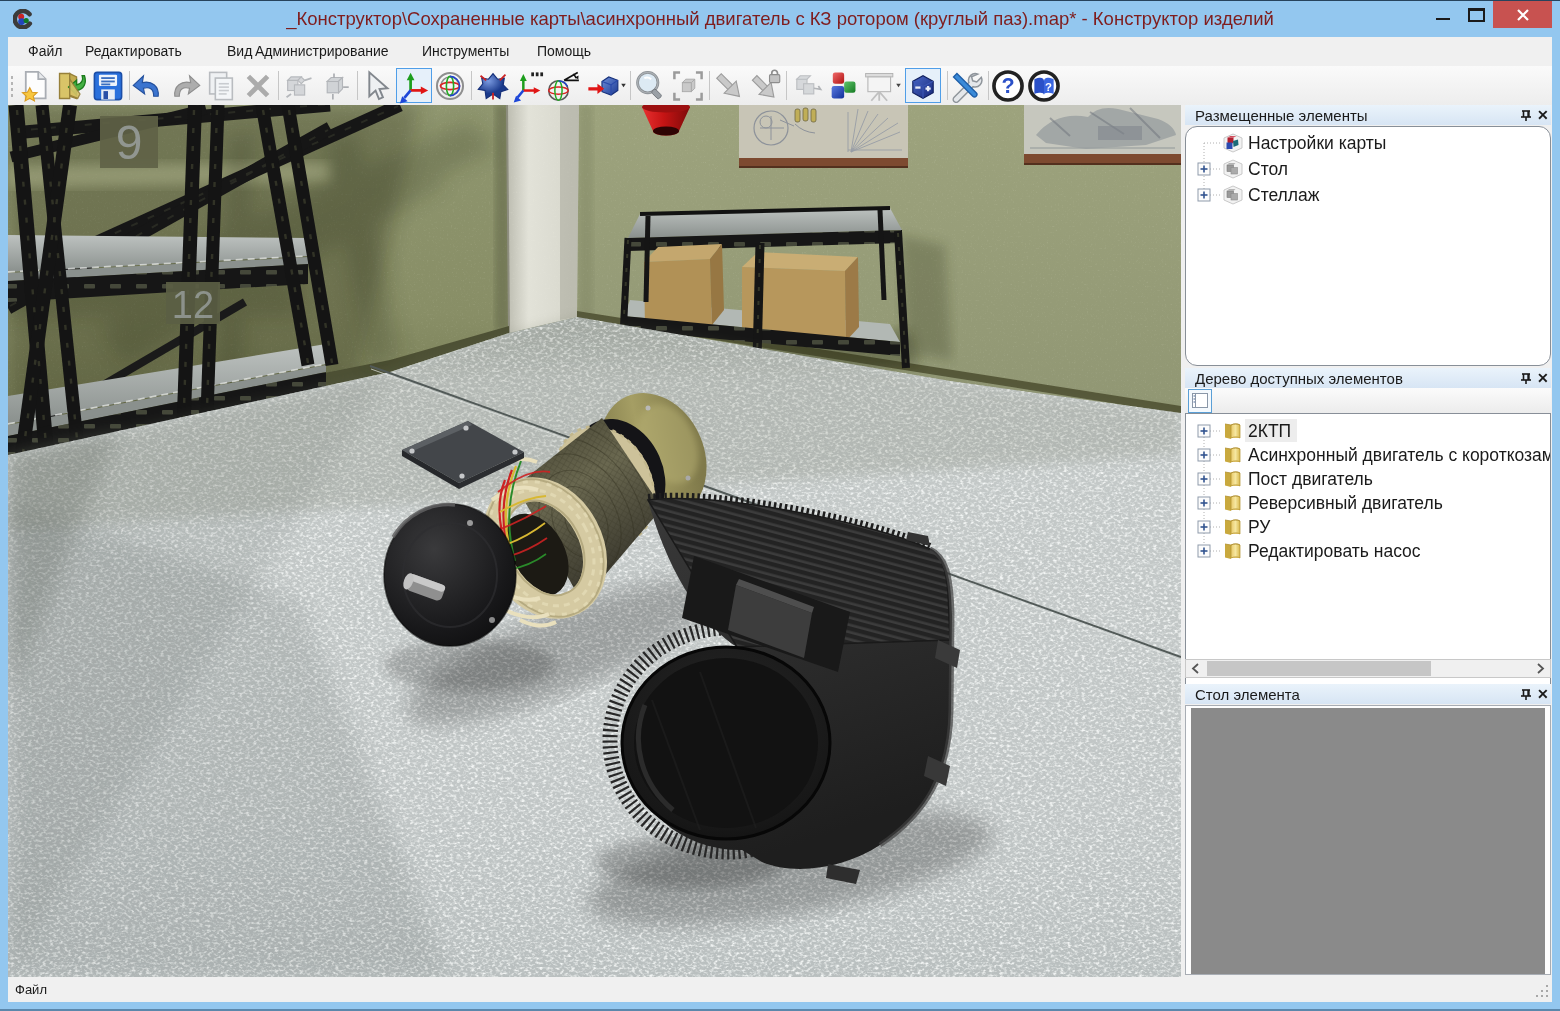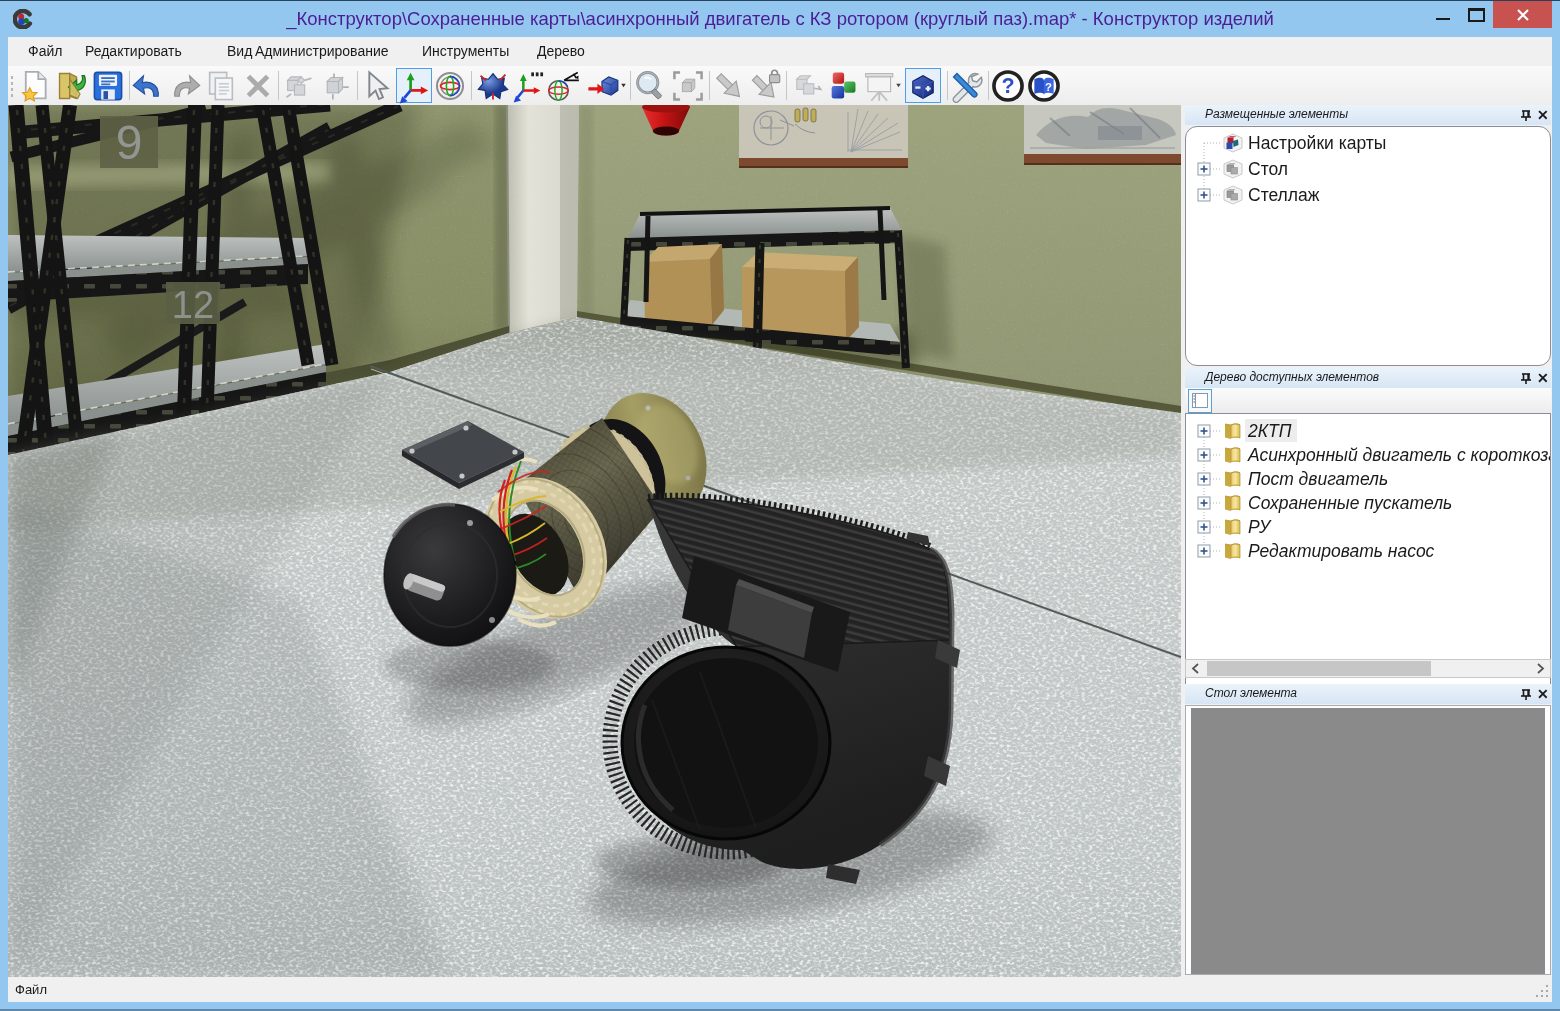--- a/index.html
+++ b/index.html
@@ -1,34 +1,34 @@
 <!DOCTYPE html>
 <html><head><meta charset="utf-8">
 <style>
 html,body{margin:0;padding:0;width:1560px;height:1011px;overflow:hidden;background:#9fcdf1;font-family:"Liberation Sans",sans-serif;}
 .abs{position:absolute;}
 #titlebar{left:0;top:0;width:1560px;height:37px;background:#93c7ef;}
 #topline{left:0;top:0;width:1560px;height:1px;background:#27435c;}
-#title-text{left:0;top:8px;width:1560px;text-align:center;font-size:18.5px;color:#4c1d95;white-space:nowrap;}
+#title-text{left:0;top:8px;width:1560px;text-align:center;font-size:18.5px;color:#7f1d1d;white-space:nowrap;}
 #btn-min{left:1436px;top:17.5px;width:14px;height:2.5px;background:#1a1a1a;}
 #btn-max{left:1468px;top:8px;width:13px;height:9px;border:2px solid #1a1a1a;border-top-width:3px;background:transparent;}
 #btn-close{left:1493px;top:1px;width:59px;height:27px;background:#c85250;}
 #btn-close svg{position:absolute;left:24px;top:8px;}
 #client{left:8px;top:37px;width:1544px;height:965px;background:#f0f0f0;}
 #menubar{left:8px;top:37px;width:1544px;height:29px;background:#f0f0f0;}
 .mi{position:absolute;top:6px;font-size:14px;color:#191919;}
 #toolbar{left:8px;top:66px;width:1544px;height:39px;background:linear-gradient(#fafafa,#ededed);}
 .tsep{position:absolute;top:5px;width:1px;height:29px;background:#c6c6c6;}
 .tico{position:absolute;top:3px;width:34px;height:34px;}
 .tsel{position:absolute;border:1px solid #4f9ee8;background:#e6f0fa;}
 #viewport{left:8px;top:105px;width:1173px;height:872px;background:#b7bcba;}
 #panelgap{left:1181px;top:105px;width:4px;height:872px;background:#f0f0f0;}
 #rpanel{left:1185px;top:105px;width:366px;height:872px;background:#f0f0f0;}
 .phead{position:absolute;left:0;width:366px;height:20px;background:linear-gradient(#eaf3fb,#d7e5f4);}
-.phead .pt{position:absolute;left:20px;top:2px;font-size:12px;color:#1a1a1a;font-style:italic;}
+.phead .pt{position:absolute;left:10px;top:2px;font-size:15px;color:#1a1a1a;}
 .pin{position:absolute;top:3px;width:12px;height:14px;}
 .pclose{position:absolute;top:3px;width:12px;height:14px;font-size:14px;color:#1a1a1a;font-weight:bold;line-height:14px;}
 .pcontent{position:absolute;left:0;background:#fff;border:1px solid #888f98;box-sizing:border-box;}
 .trow{position:absolute;font-size:17.5px;color:#1a1a1a;white-space:nowrap;}
 #statusbar{left:8px;top:977px;width:1544px;height:25px;background:#f0f0f0;}
 #statusbar .st{position:absolute;left:7px;top:5px;font-size:13px;color:#1a1a1a;}
 #bborder{left:0;top:1002px;width:1560px;height:9px;background:#93c7ef;}
 #lborder{left:0;top:37px;width:8px;height:974px;background:#93c7ef;}
 #rborder{left:1552px;top:37px;width:8px;height:974px;background:#93c7ef;}
 #outline-b{left:0;top:1009px;width:1560px;height:2px;background:#5b87ab;}
@@ -51,21 +51,21 @@
     </svg>
   </div>
 <div class="abs" id="topline"></div>
 <div class="abs" id="client"></div>
 <div class="abs" id="menubar">
 <div class="mi" style="left:20px;">Файл</div>
 <div class="mi" style="left:77px;">Редактировать</div>
 <div class="mi" style="left:199px;margin-left:20px;">Вид</div>
 <div class="mi" style="left:247px;">Администрирование</div>
 <div class="mi" style="left:414px;">Инструменты</div>
-<div class="mi" style="left:529px;">Дерево</div>
+<div class="mi" style="left:529px;">Помощь</div>
 </div>
 <div class="abs" id="toolbar">
 <svg style="position:absolute;left:2px;top:9px" width="6" height="24" viewBox="0 0 6 24">
       <g fill="#b5b5b5">
         <rect x="1" y="1" width="2" height="3"></rect>
         <rect x="1" y="7" width="2" height="3"></rect>
         <rect x="1" y="13" width="2" height="3"></rect>
         <rect x="1" y="19" width="2" height="3"></rect>
       </g>
     </svg>
@@ -720,21 +720,21 @@
 <div class="abs" style="left:3px;top:1px;width:22px;height:22px;border:1px solid #5a9fd6;background:#f4f9fd"><svg width="22" height="22" viewBox="0 0 22 22">
           <rect x="3.5" y="3.5" width="15" height="14" fill="#fff" stroke="#8a97a8"></rect>
           <line x1="6.5" y1="3.5" x2="6.5" y2="17.5" stroke="#8a97a8"></line>
           <g stroke="#4a6a9a" stroke-width="1.2">
             <line x1="4.5" y1="6" x2="6" y2="6"></line>
             <line x1="4.5" y1="9" x2="6" y2="9"></line>
             <line x1="4.5" y1="12" x2="6" y2="12"></line>
           </g>
         </svg></div>
 </div>
-<div class="pcontent" style="top:308px;width:366px;height:289px;overflow:hidden;font-style:italic;">
+<div class="pcontent" style="top:308px;width:366px;height:289px;overflow:hidden;">
 <svg width="364" height="244" viewBox="0 0 364 244" style="position:absolute;left:0;top:0">
 <g fill="none" stroke="#b0b0b0" stroke-dasharray="1 2">
           <path d="M18 17 v121"></path>
           <path d="M24 17 h12"></path>
           <path d="M24 41 h12"></path>
           <path d="M24 65 h12"></path>
           <path d="M24 89 h12"></path>
           <path d="M24 113 h12"></path>
           <path d="M24 137 h12"></path>
         </g>
@@ -748,21 +748,21 @@
         <use href="#folder" x="36" y="30"></use>
         <use href="#folder" x="36" y="54"></use>
         <use href="#folder" x="36" y="78"></use>
         <use href="#folder" x="36" y="102"></use>
         <use href="#folder" x="36" y="126"></use>
 </svg>
 <div class="abs" style="left:59px;top:5px;width:52px;height:23px;background:#ededed"></div>
 <div class="trow" style="left:62px;top:7px">2КТП</div>
 <div class="trow" style="left:62px;top:31px">Асинхронный двигатель с короткозамкнутым ротором</div>
 <div class="trow" style="left:62px;top:55px">Пост двигатель</div>
-<div class="trow" style="left:62px;top:79px">Сохраненные пускатель</div>
+<div class="trow" style="left:62px;top:79px">Реверсивный двигатель</div>
 <div class="trow" style="left:62px;top:103px">РУ</div>
 <div class="trow" style="left:62px;top:127px">Редактировать насос</div>
 </div>
 <div class="abs" style="left:0;top:554px;width:366px;height:19px;background:#f0f0f0;border:1px solid #c8c8c8;box-sizing:border-box">
 <svg width="364" height="17" viewBox="0 0 364 17">
         <path d="M12 4 L7 8.5 L12 13" stroke="#555" stroke-width="1.8" fill="none"></path>
         <path d="M352 4 L357 8.5 L352 13" stroke="#555" stroke-width="1.8" fill="none"></path>
         <rect x="21" y="1" width="224" height="15" fill="#c6c6c6"></rect>
       </svg>
 </div>

